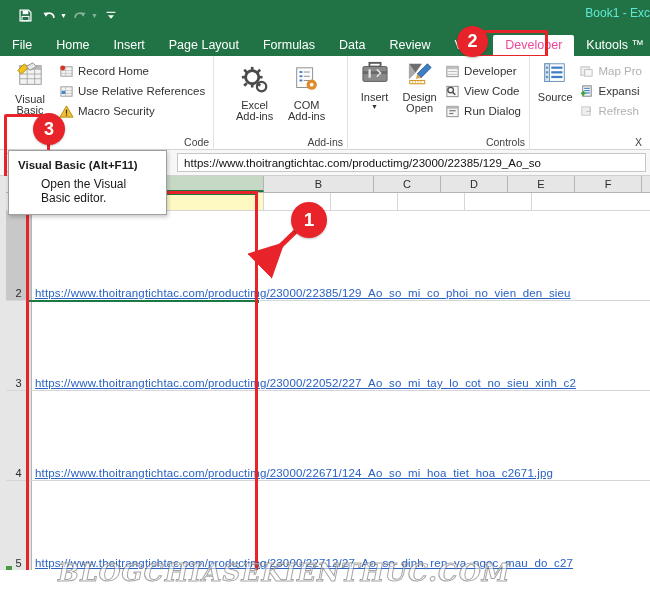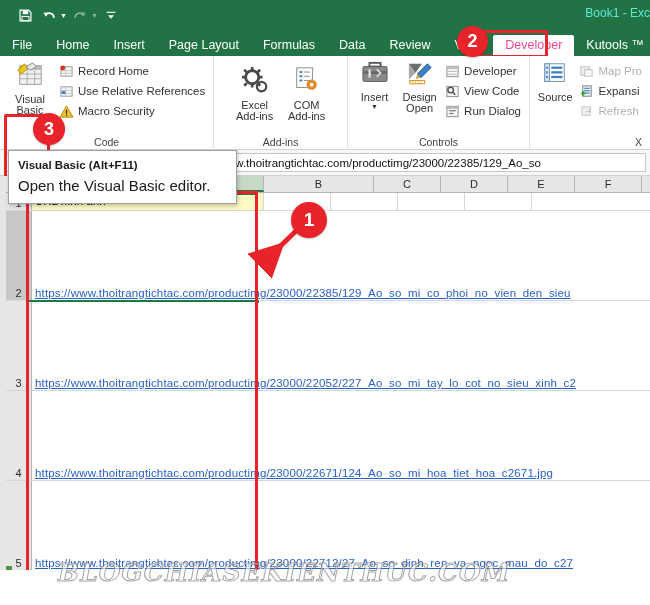--- a/index.html
+++ b/index.html
@@ -77,21 +77,21 @@
   .rgroup {
     position: relative;
     height: 94px;
     padding: 3px 4px 0 4px;
     display: flex;
     flex-direction: column;
     border-right: 1px solid #e2e2e2;
   }
   .rgroup-body { flex: 1; display: flex; align-items: flex-start; }
   .rgroup-label {
-    text-align: center;
+    text-align: right;
     font-size: 10.5px;
     color: #444;
     padding-bottom: 2px;
   }
 
   .bigbtn {
     width: 52px;
     display: flex; flex-direction: column;
     align-items: center;
     padding-top: 2px;
@@ -135,29 +135,29 @@
     box-shadow: 0 1px 2px rgba(0,0,0,0.25);
   }
   #badge-3 { left: 33px; top: 113px; width: 32px; height: 32px; font-size: 18px; }
   #badge-2 { left: 457px; top: 26px; width: 31px; height: 31px; font-size: 18px; }
   #badge-1 { left: 291px; top: 202px; width: 36px; height: 36px; font-size: 19px; }
 
   
   .tooltip {
     position: absolute;
     left: 8px; top: 150px;
-    width: 229px;
+    width: 159px;
     background: #ffffff;
     border: 1px solid #a0a0a0;
     box-shadow: 1px 2px 4px rgba(0,0,0,0.22);
     padding: 8px 20px 9px 9px;
     z-index: 55;
   }
   .tooltip .tt-title { font-size: 11.5px; font-weight: bold; color: #1a1a1a; margin-bottom: 6px; }
-  .tooltip .tt-body { font-size: 15px; color: #1a1a1a; }
+  .tooltip .tt-body { font-size: 12px; color: #1a1a1a; margin-left: 23px; }
 
   
   .fbar {
     height: 26px;
     background: #f7f7f7;
     border-bottom: 1px solid #d0d0d0;
     display: flex; align-items: center;
     padding: 0 4px;
     gap: 4px;
   }

